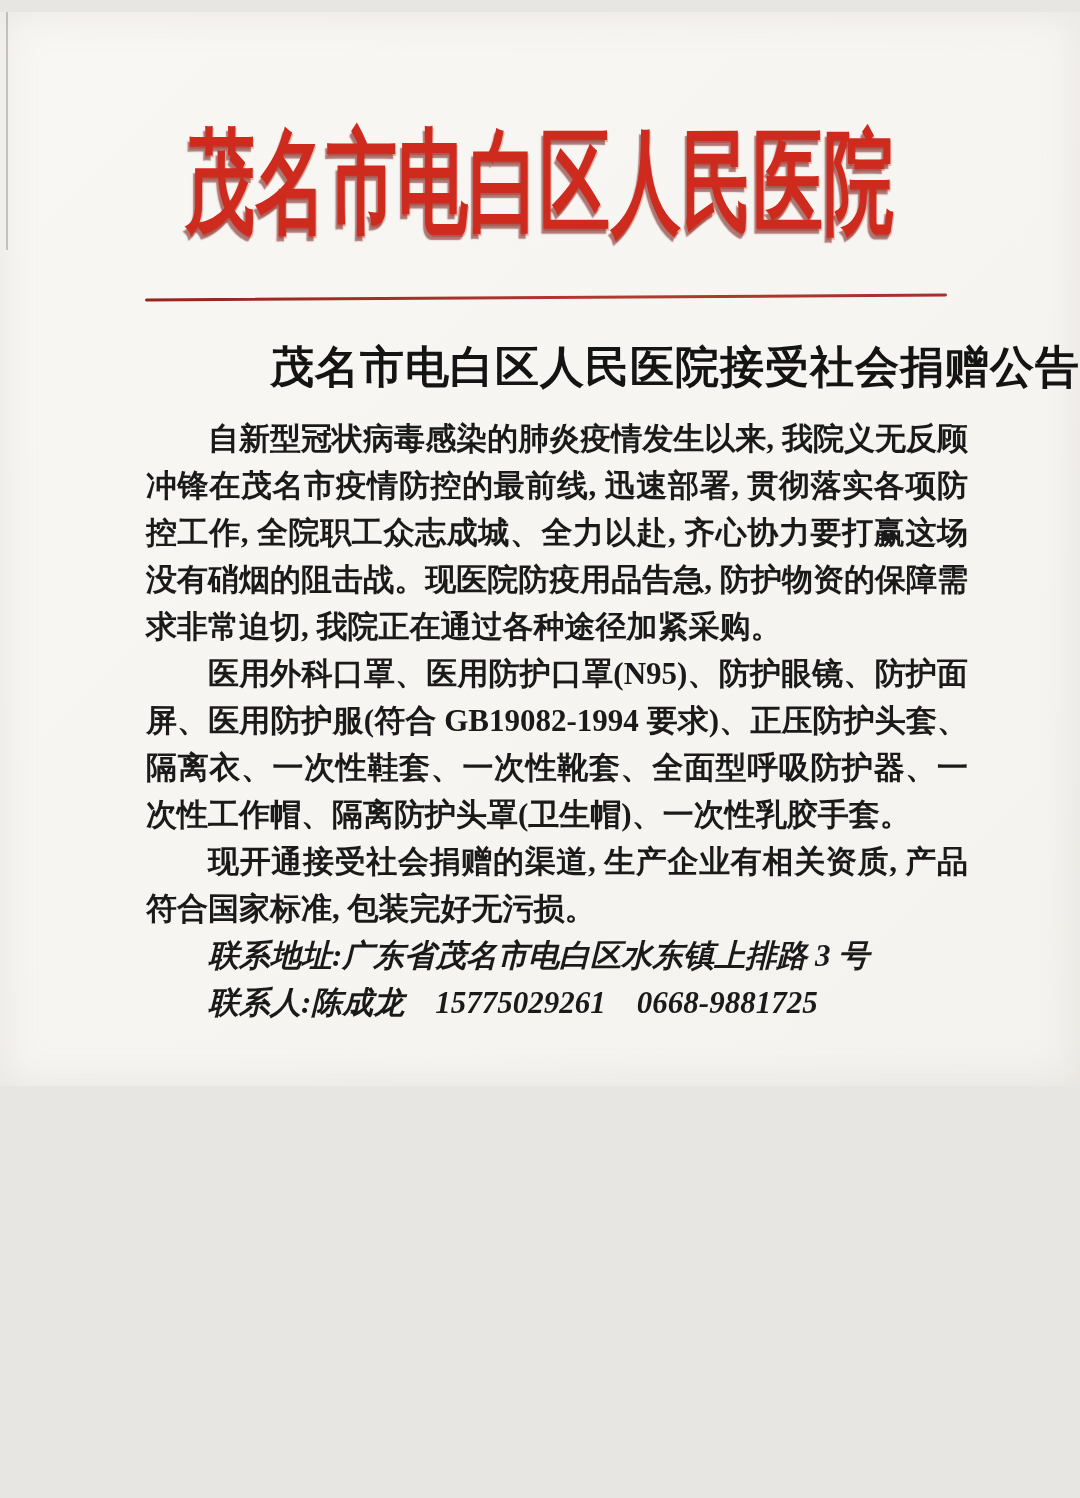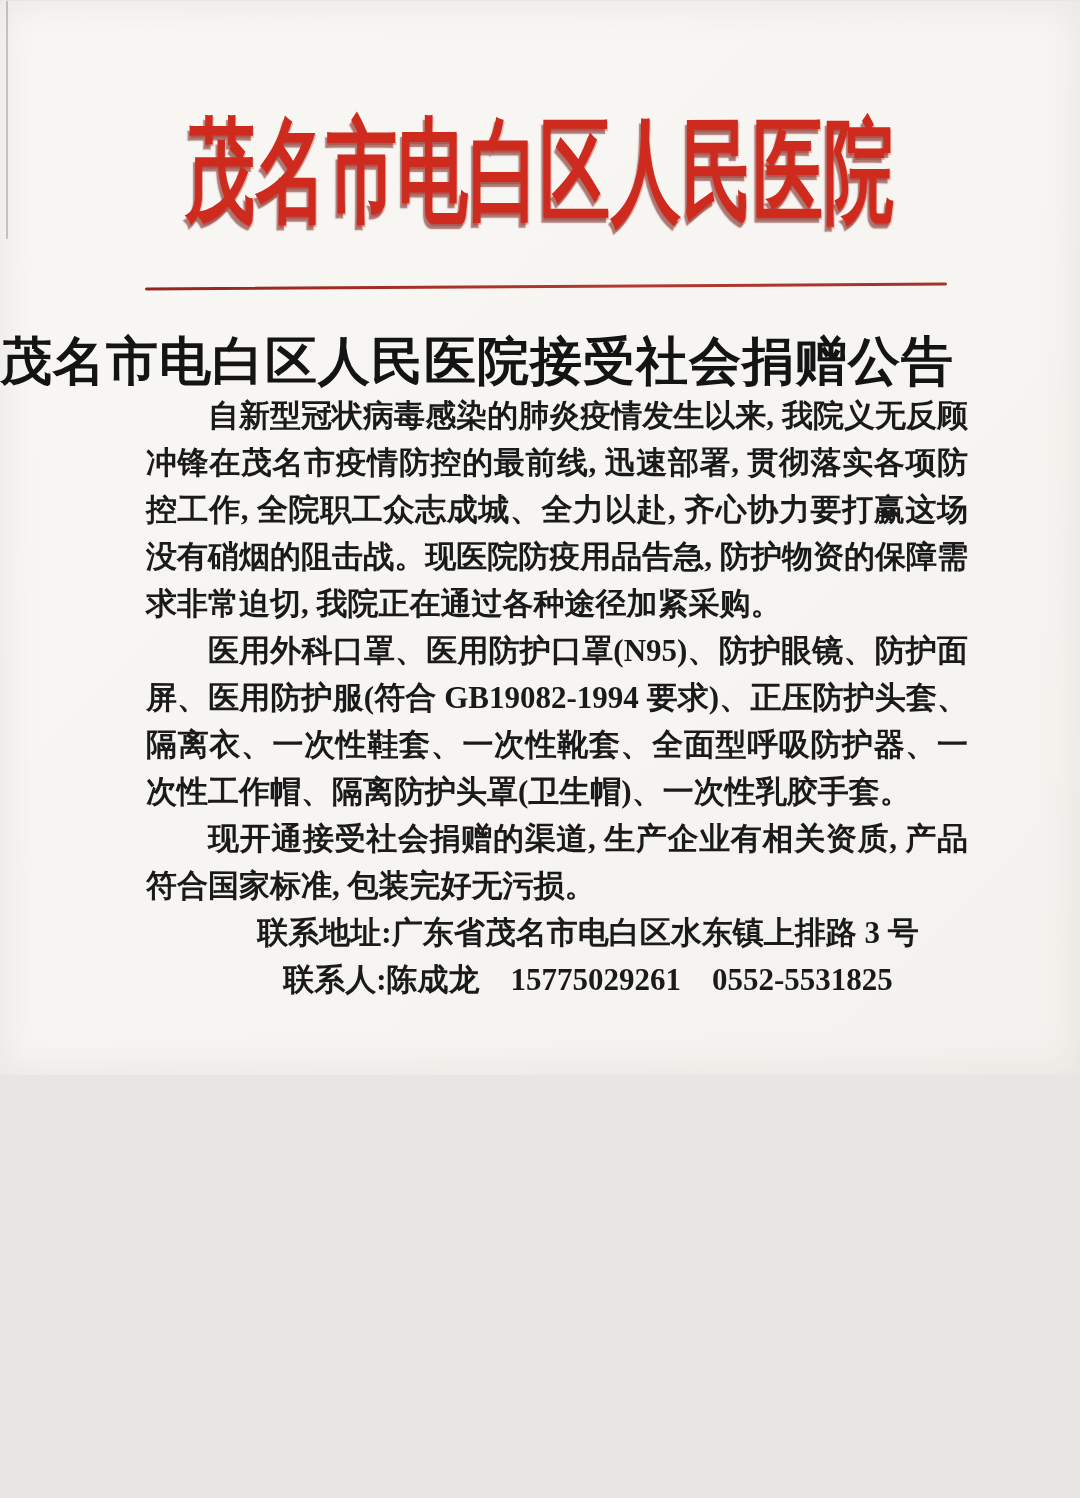--- a/index.html
+++ b/index.html
@@ -3,21 +3,21 @@
 <meta charset="utf-8">
 <style>
   * { margin: 0; padding: 0; box-sizing: border-box; }
   html, body { background: #e8e6e2; }
   body { font-family: "Liberation Serif", "DejaVu Serif", serif; }
 
   .page {
     position: relative;
     width: 1080px;
     height: 1074px;
-    margin: 1px auto;
+    margin: 12px auto;
     background: linear-gradient(135deg, #f9f7f4 0%, #f7f5f2 55%, #f4f2ee 100%);
     overflow: hidden;
     box-shadow: inset 0 0 40px rgba(160,155,148,0.18);
   }
 
   
   .scan-artifact {
     position: absolute;
     left: 6px; top: 0;
     width: 2px; height: 238px;
@@ -49,46 +49,47 @@
     background: linear-gradient(to right, #93251f, #b23a31 60%, #a2322b);
     transform: rotate(-0.35deg);
     border-radius: 2px;
   }
 
   .doc-title {
     position: absolute;
     top: 326px;
     left: 0;
     width: 100%;
-    text-align: left;
-    font-size: 52px;
+    text-align: right;
+    font-size: 44px;
     font-weight: bold;
     color: #141414;
     letter-spacing: 1px;
     white-space: nowrap;
   }
 
   .body-flow {
     position: absolute;
-    top: 391px;
+    top: 403px;
     left: 146px;
     width: 822px;
     font-size: 31px;
     line-height: 47px;
     font-weight: 600;
     color: #1a1a1a;
     text-align: justify;
   }
   .body-flow p {
     text-indent: 2em;
     margin: 0;
   }
   .body-flow p.contact-line {
-    text-align: center;
+    text-align: left;
     white-space: nowrap;
+    font-style: italic;
   }
 
   .signature {
     position: absolute;
     top: 1216px;
     right: 150px;
     text-align: center;
     font-size: 31px;
     line-height: 50px;
     font-weight: 600;
@@ -119,21 +120,21 @@
 
   <div class="red-rule"></div>
 
   <div class="doc-title">茂名市电白区人民医院接受社会捐赠公告</div>
 
   <div class="body-flow">
     <p>自新型冠状病毒感染的肺炎疫情发生以来, 我院义无反顾冲锋在茂名市疫情防控的最前线, 迅速部署, 贯彻落实各项防控工作, 全院职工众志成城、全力以赴, 齐心协力要打赢这场没有硝烟的阻击战。现医院防疫用品告急, 防护物资的保障需求非常迫切, 我院正在通过各种途径加紧采购。</p>
     <p>医用外科口罩、医用防护口罩(N95)、防护眼镜、防护面屏、医用防护服(符合 GB19082-1994 要求)、正压防护头套、隔离衣、一次性鞋套、一次性靴套、全面型呼吸防护器、一次性工作帽、隔离防护头罩(卫生帽)、一次性乳胶手套。</p>
     <p>现开通接受社会捐赠的渠道, 生产企业有相关资质, 产品符合国家标准, 包装完好无污损。</p>
     <p class="contact-line">联系地址:广东省茂名市电白区水东镇上排路 3 号</p>
-    <p class="contact-line">联系人:陈成龙　15775029261　0552-5531825</p>
+    <p class="contact-line">联系人:陈成龙　15775029261　0668-9881725</p>
   </div>
 
   <div class="signature">
     <div>茂名市电白区人民医院</div>
     <div>2020 年 1 月 28 日</div>
   </div>
 
   <svg class="stamp" viewBox="0 0 232 232" xmlns="http://www.w3.org/2000/svg">
     <g fill="none" stroke="#c43a28">
       <circle cx="116" cy="116" r="100" stroke-width="8" opacity="0.92"></circle>

